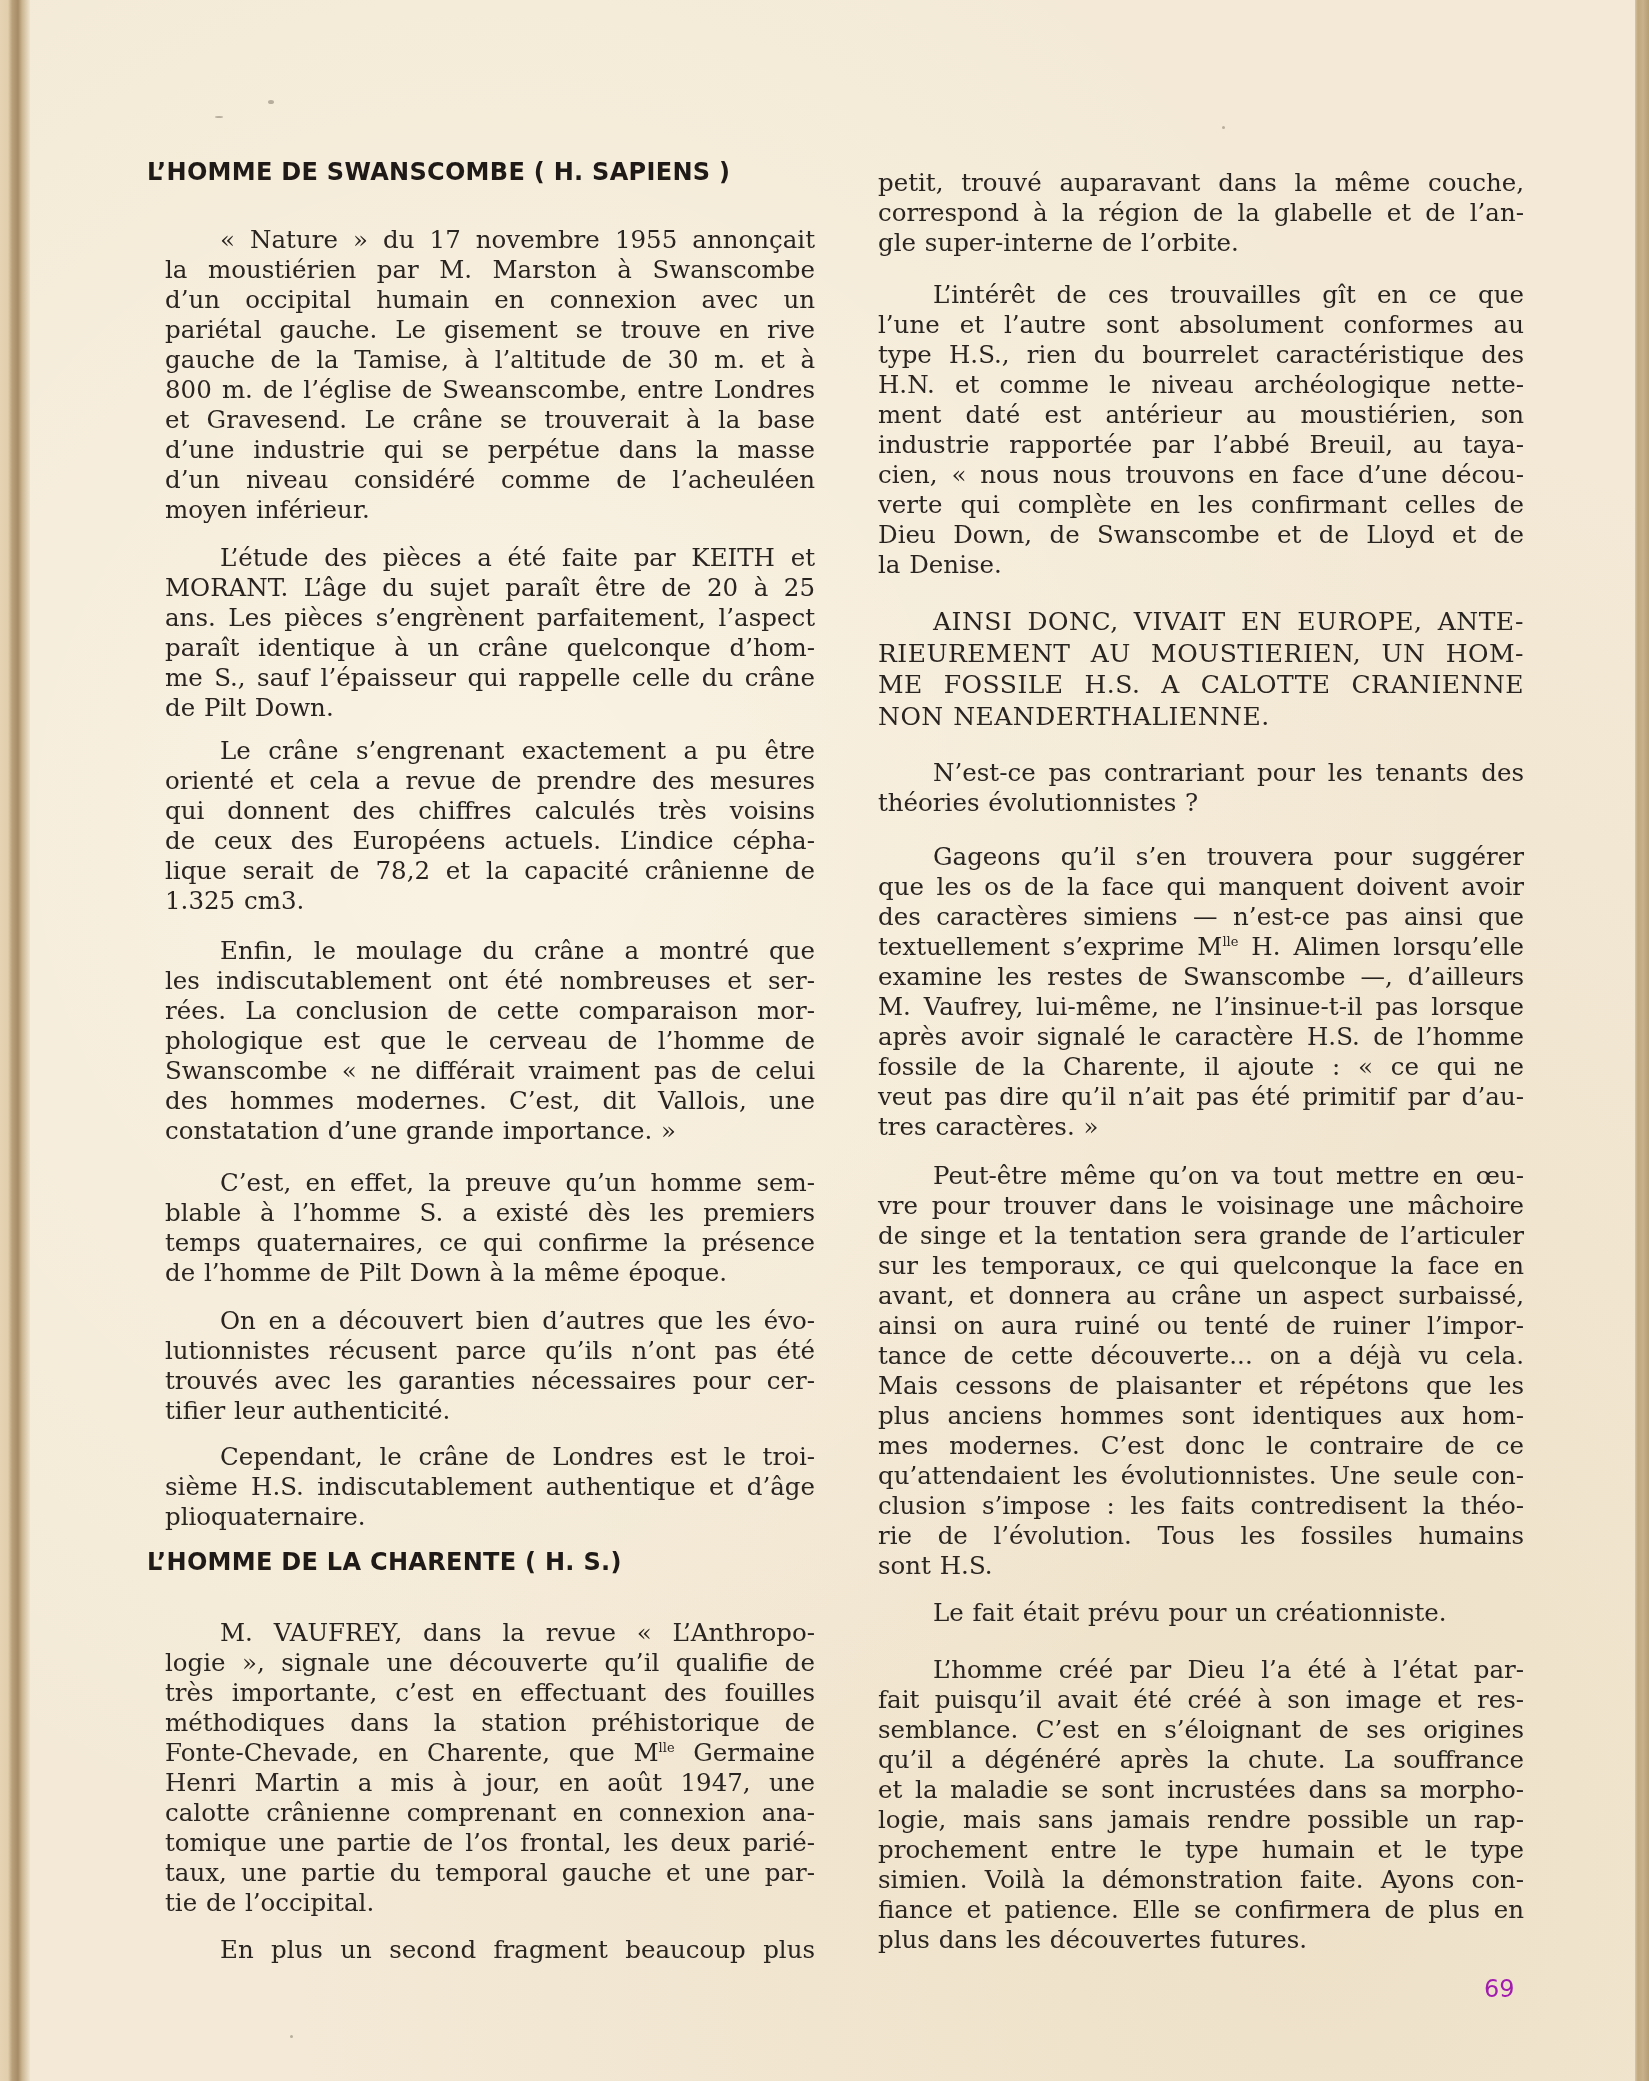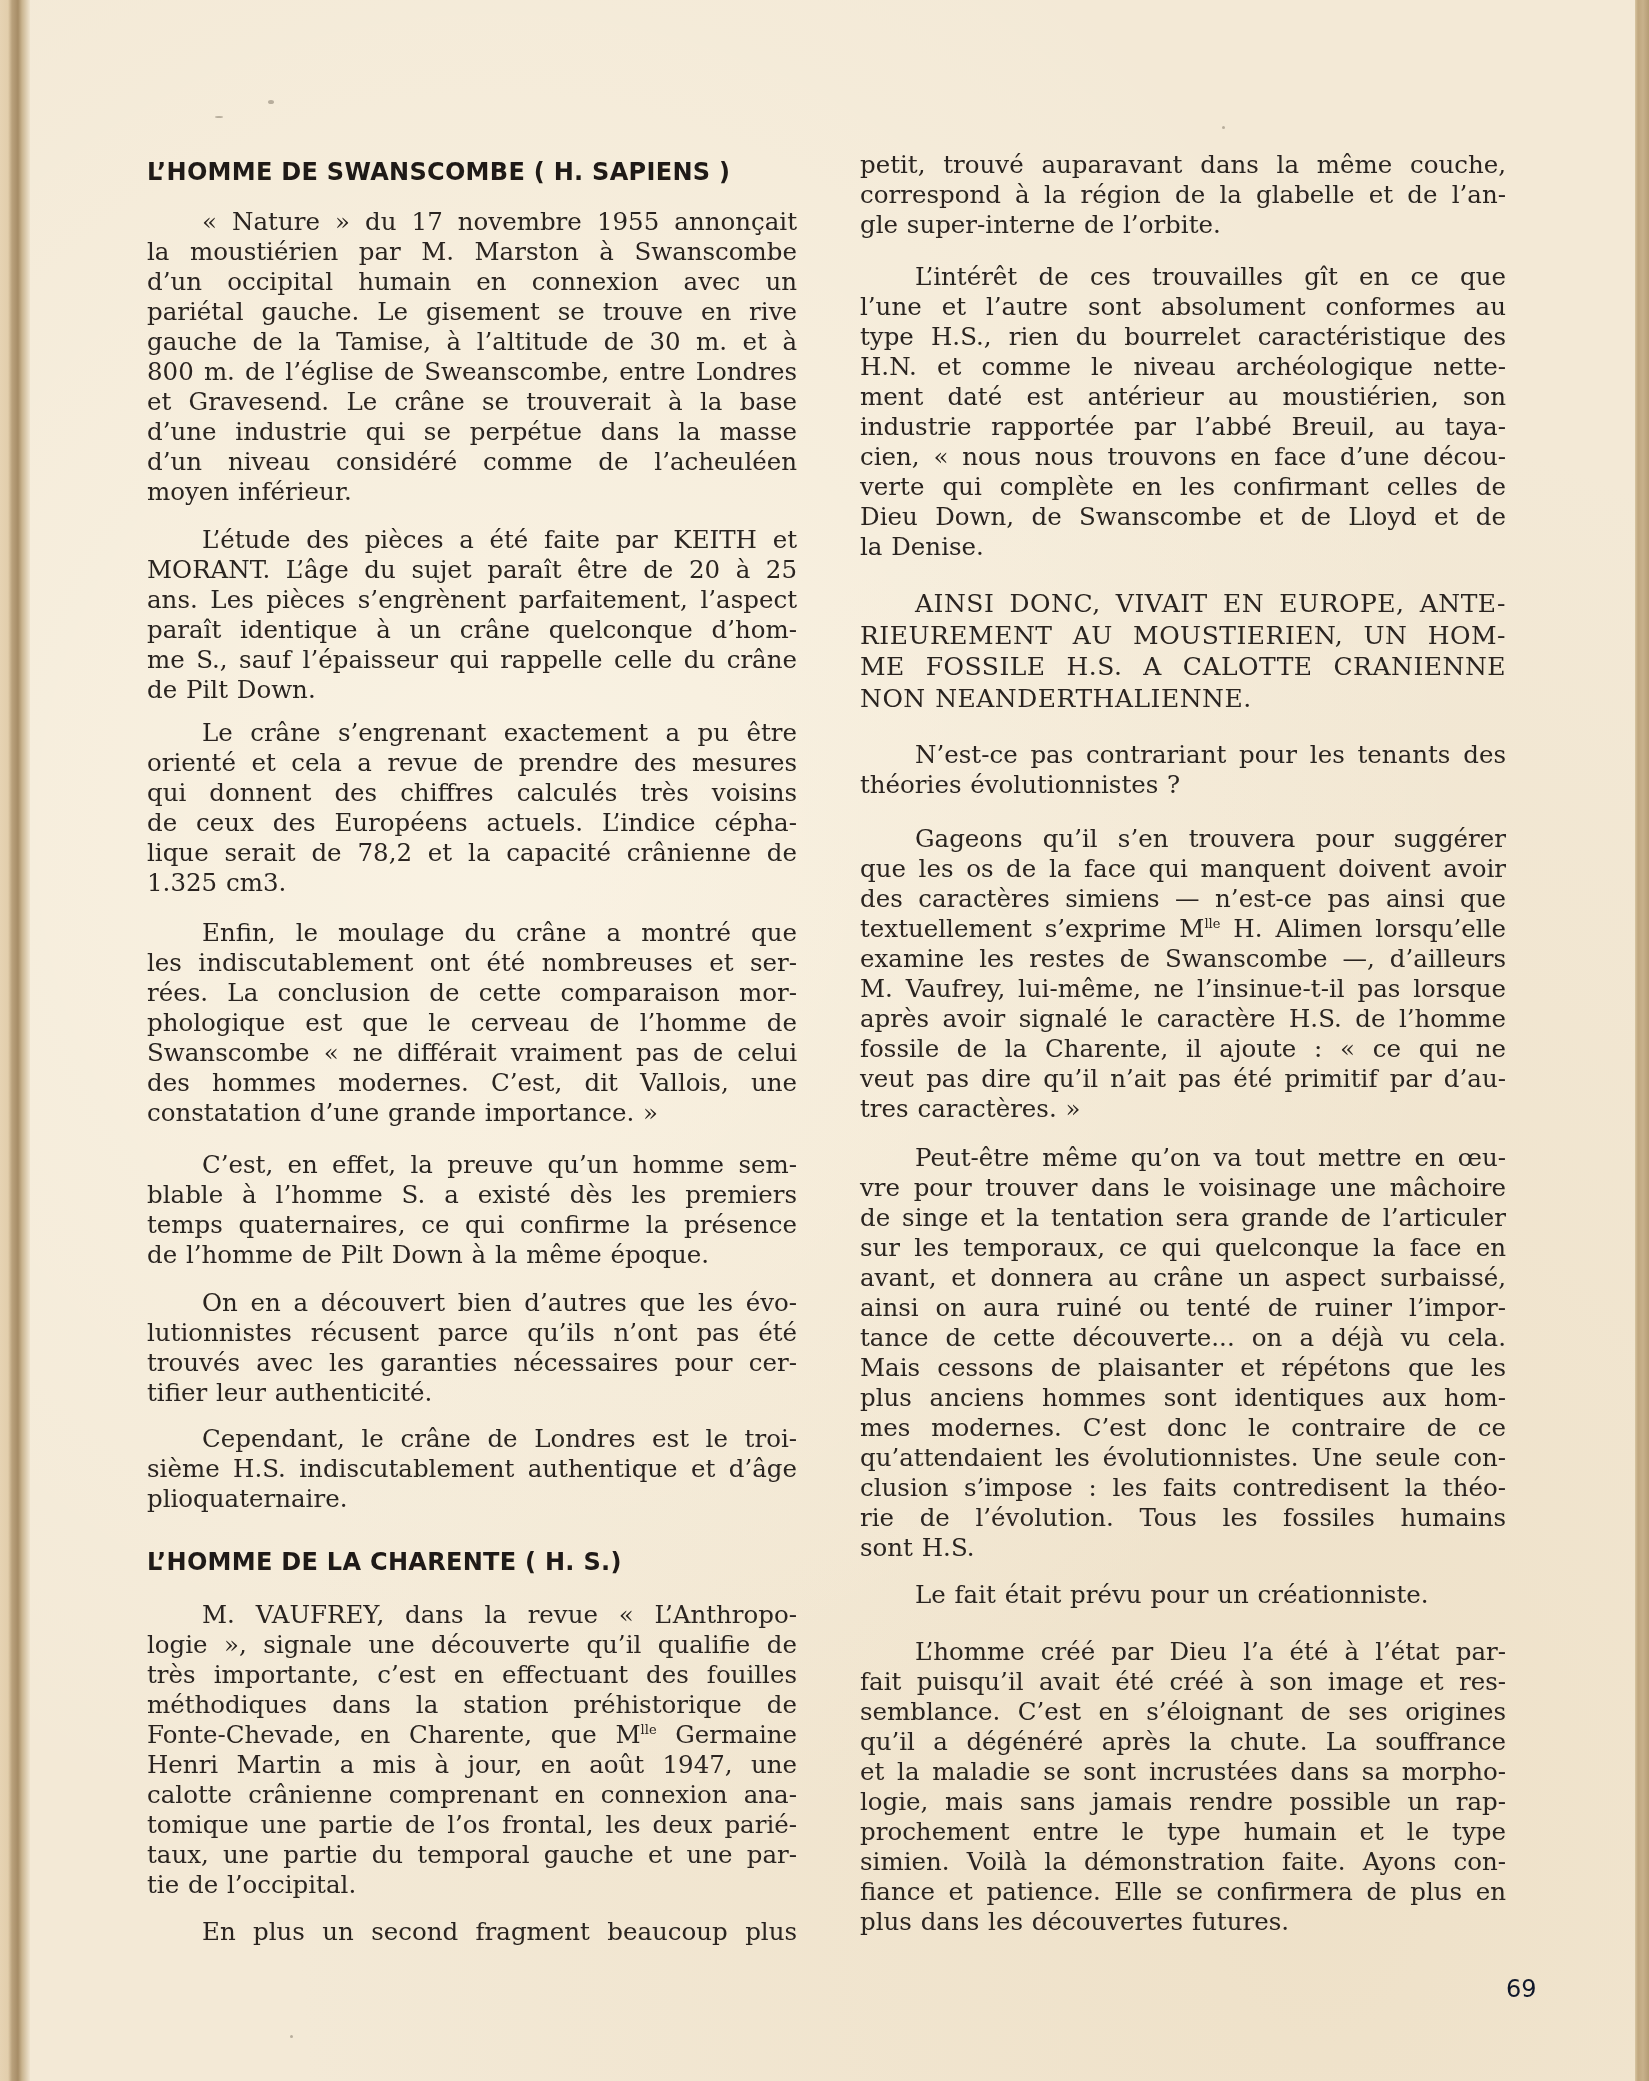--- a/index.html
+++ b/index.html
@@ -53,21 +53,21 @@
     font-family: "DejaVu Sans", "Liberation Sans", sans-serif;
     font-weight: bold;
     font-size: 24px;
     letter-spacing: 0.3px;
     color: #1f1a17;
     white-space: nowrap;
     margin: 0;
   }
   .para {
     position: absolute;
-    margin: 0;
+    margin: 18px;
     font-size: 24.5px;
     line-height: 30px;
     text-align: justify;
     text-align-last: left;
     hyphens: manual;
     word-spacing: 1px;
   }
   .para.caps {
     font-size: 25px;
     line-height: 31.5px;
@@ -85,22 +85,21 @@
   }
   .line.first {
     text-indent: 55px;
   }
   .page-number {
     position: absolute;
     left: 1484px;
     top: 1975px;
     font-family: "DejaVu Sans", "Liberation Sans", sans-serif;
     font-size: 24px;
-    color: #0f172a;
-    margin-left: 22px;
+    color: #a21caf;
   }
   sup.ord {
     font-size: 13px;
     vertical-align: 9px;
     line-height: 0;
   }
   .speck {
     position: absolute;
     background: #8f8575;
     border-radius: 50%;

